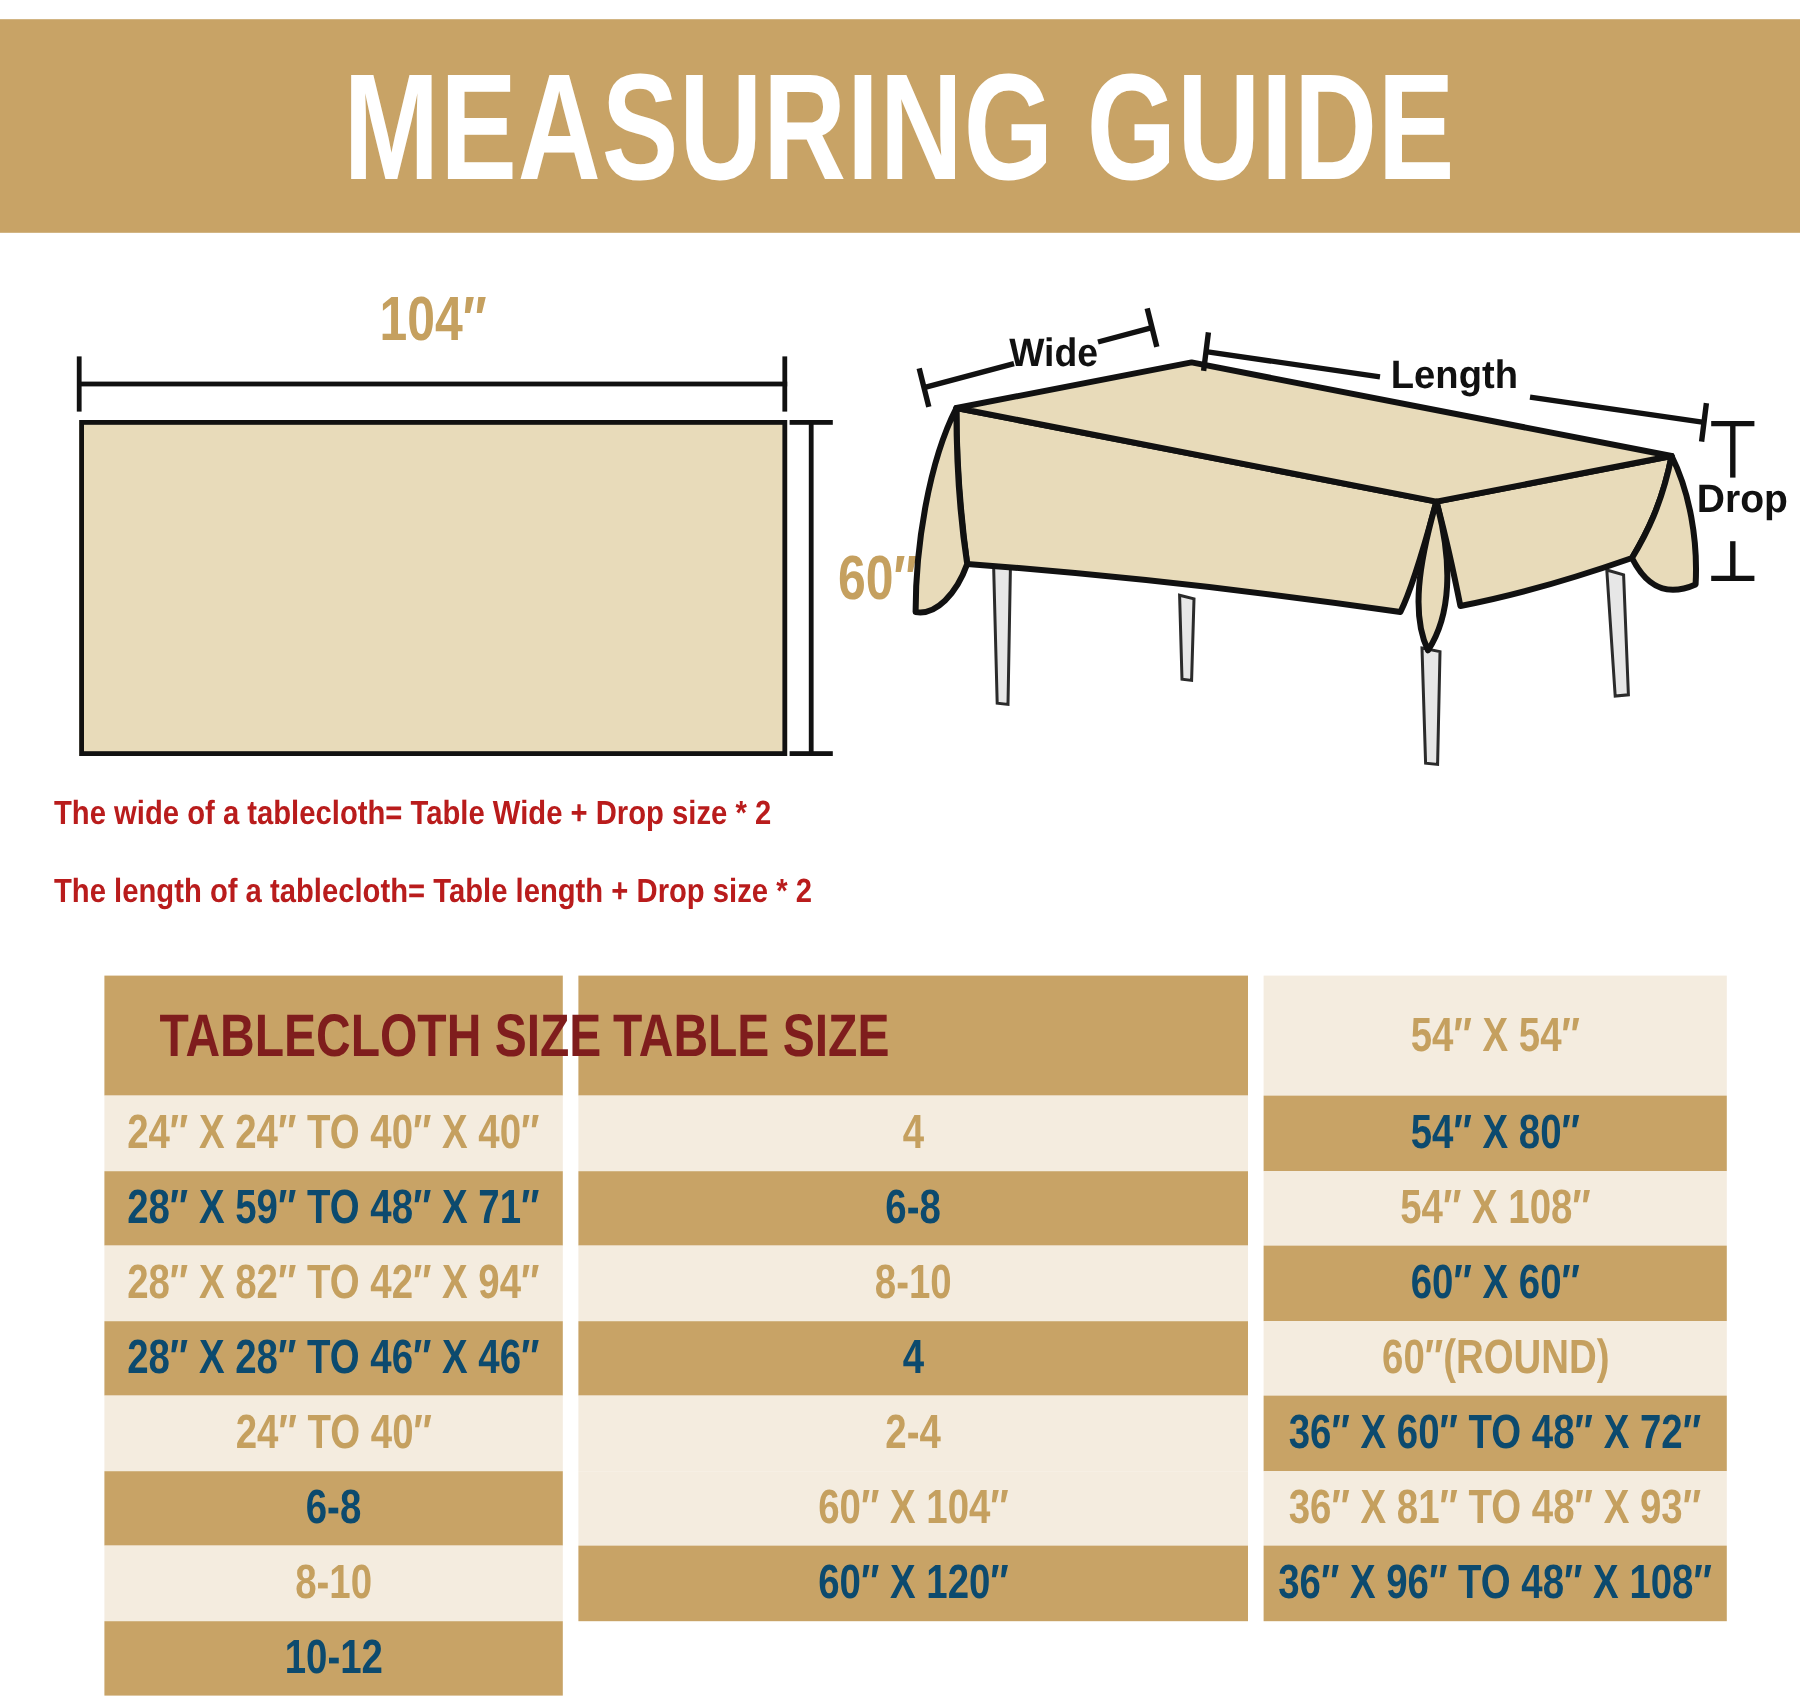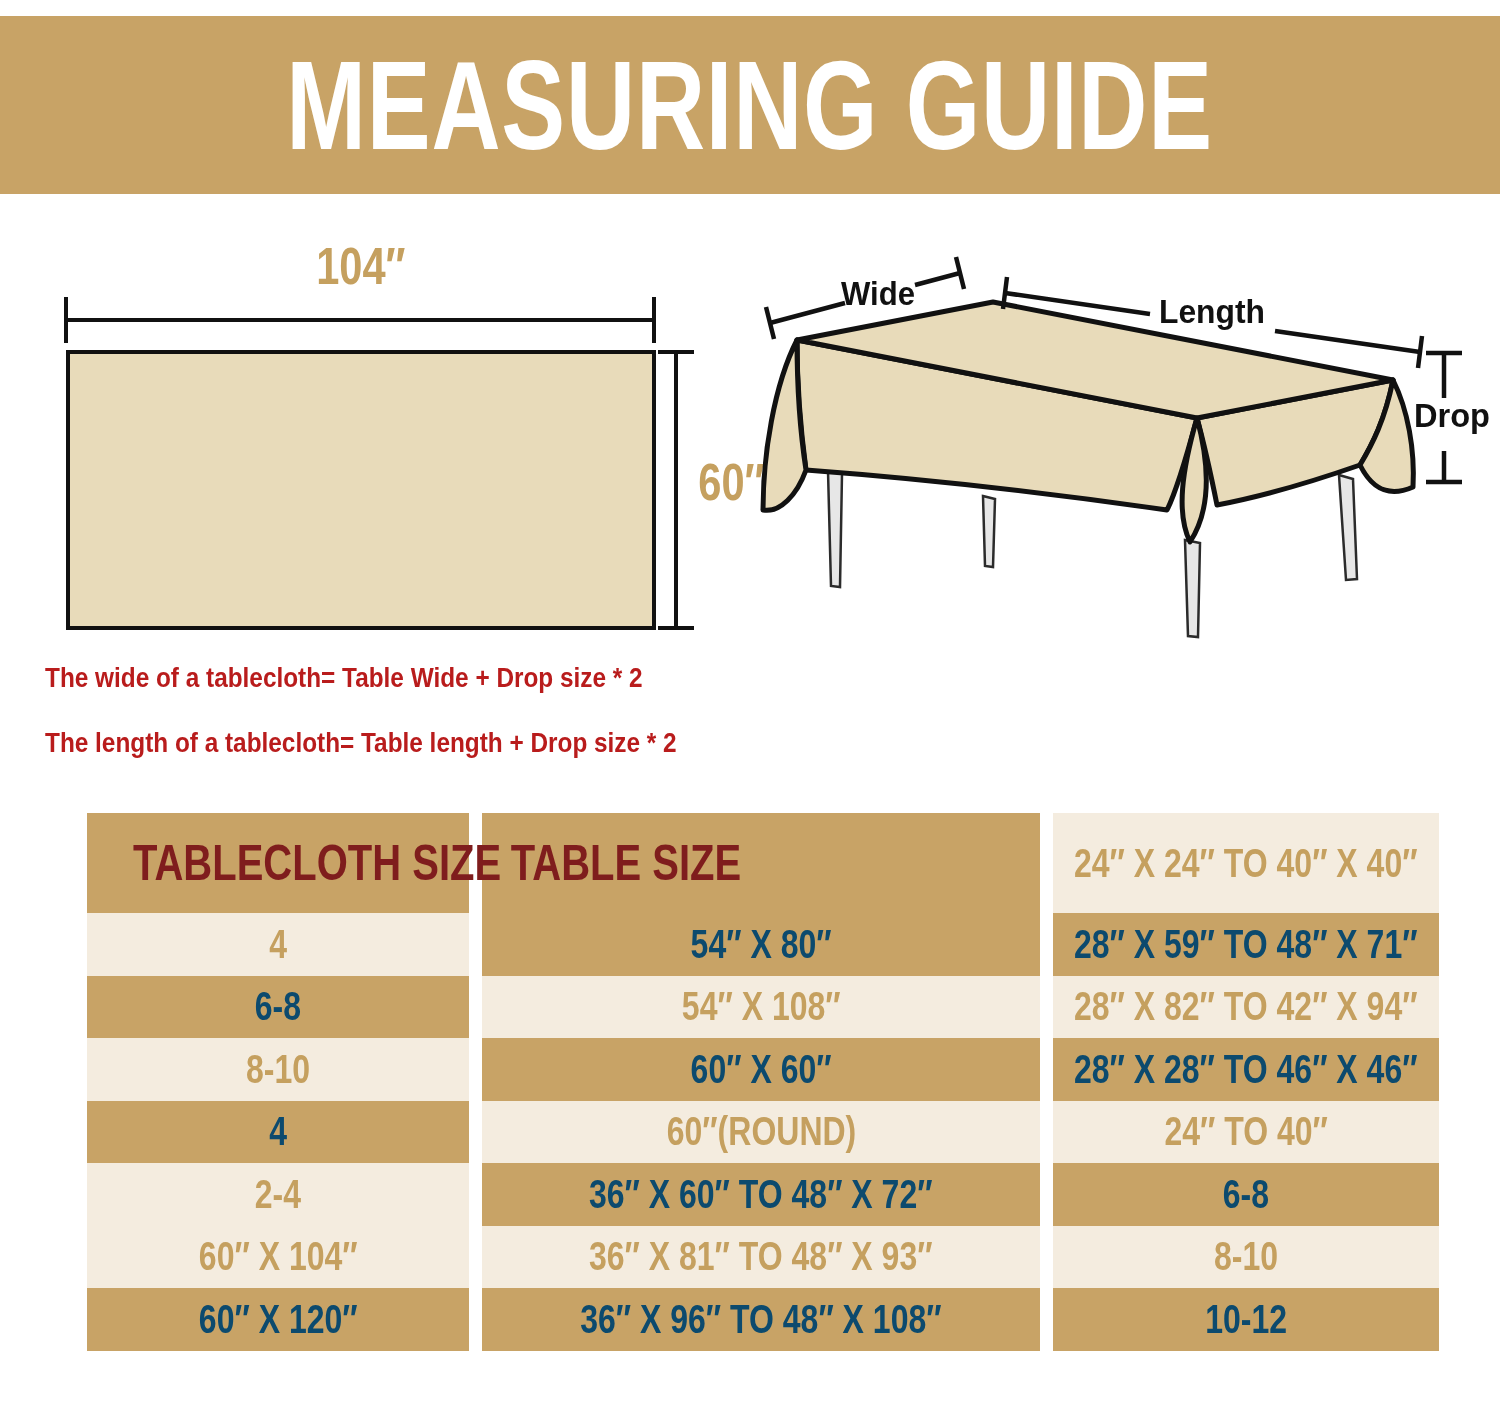--- a/index.html
+++ b/index.html
@@ -142,20 +142,23 @@
 
 <div class="sizes">
   <div class="hc">
       <span class="cx">TABLECLOTH SIZE</span>
     </div>
   <div class="hc">
       <span class="cx">TABLE SIZE</span>
     </div>
 
   <div class="dc light">
+      <span class="cx">54″ X 54″</span>
+    </div>
+  <div class="dc light">
       <span class="cx">24″ X 24″ TO 40″ X 40″</span>
     </div>
   <div class="dc light">
       <span class="cx">4</span>
     </div>
 
   <div class="dc gold">
       <span class="cx">54″ X 80″</span>
     </div>
   <div class="dc gold">

